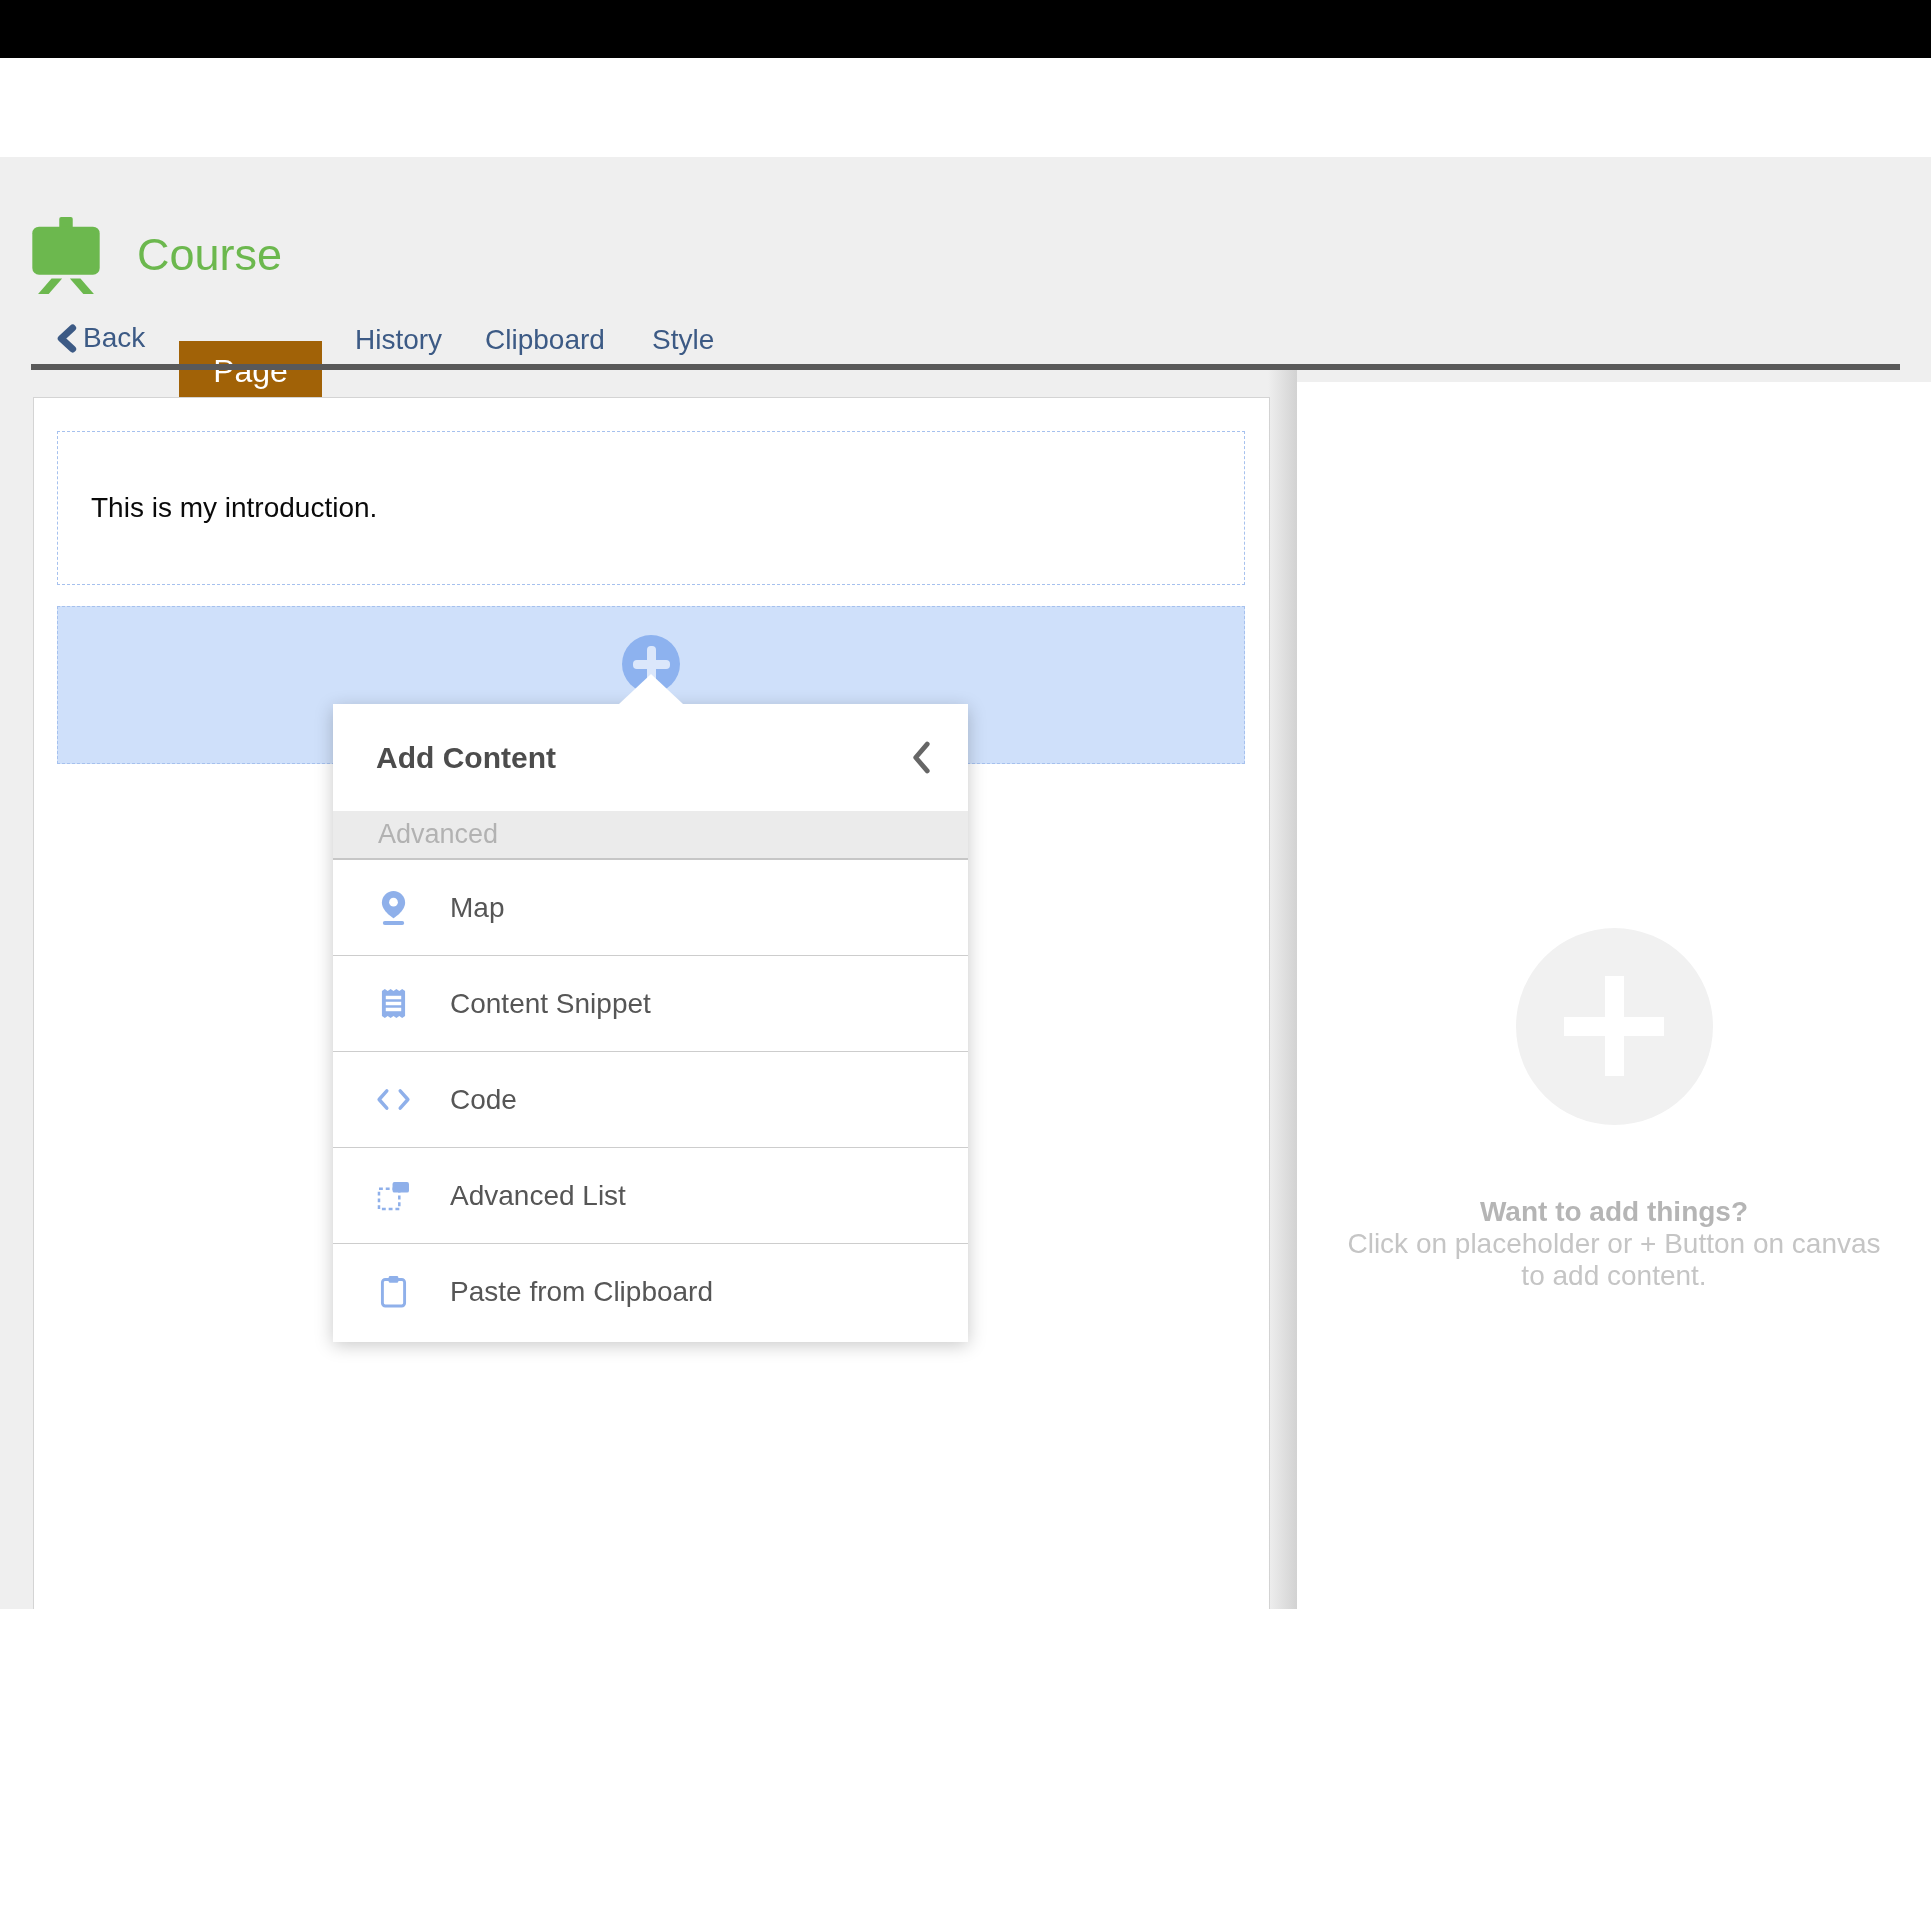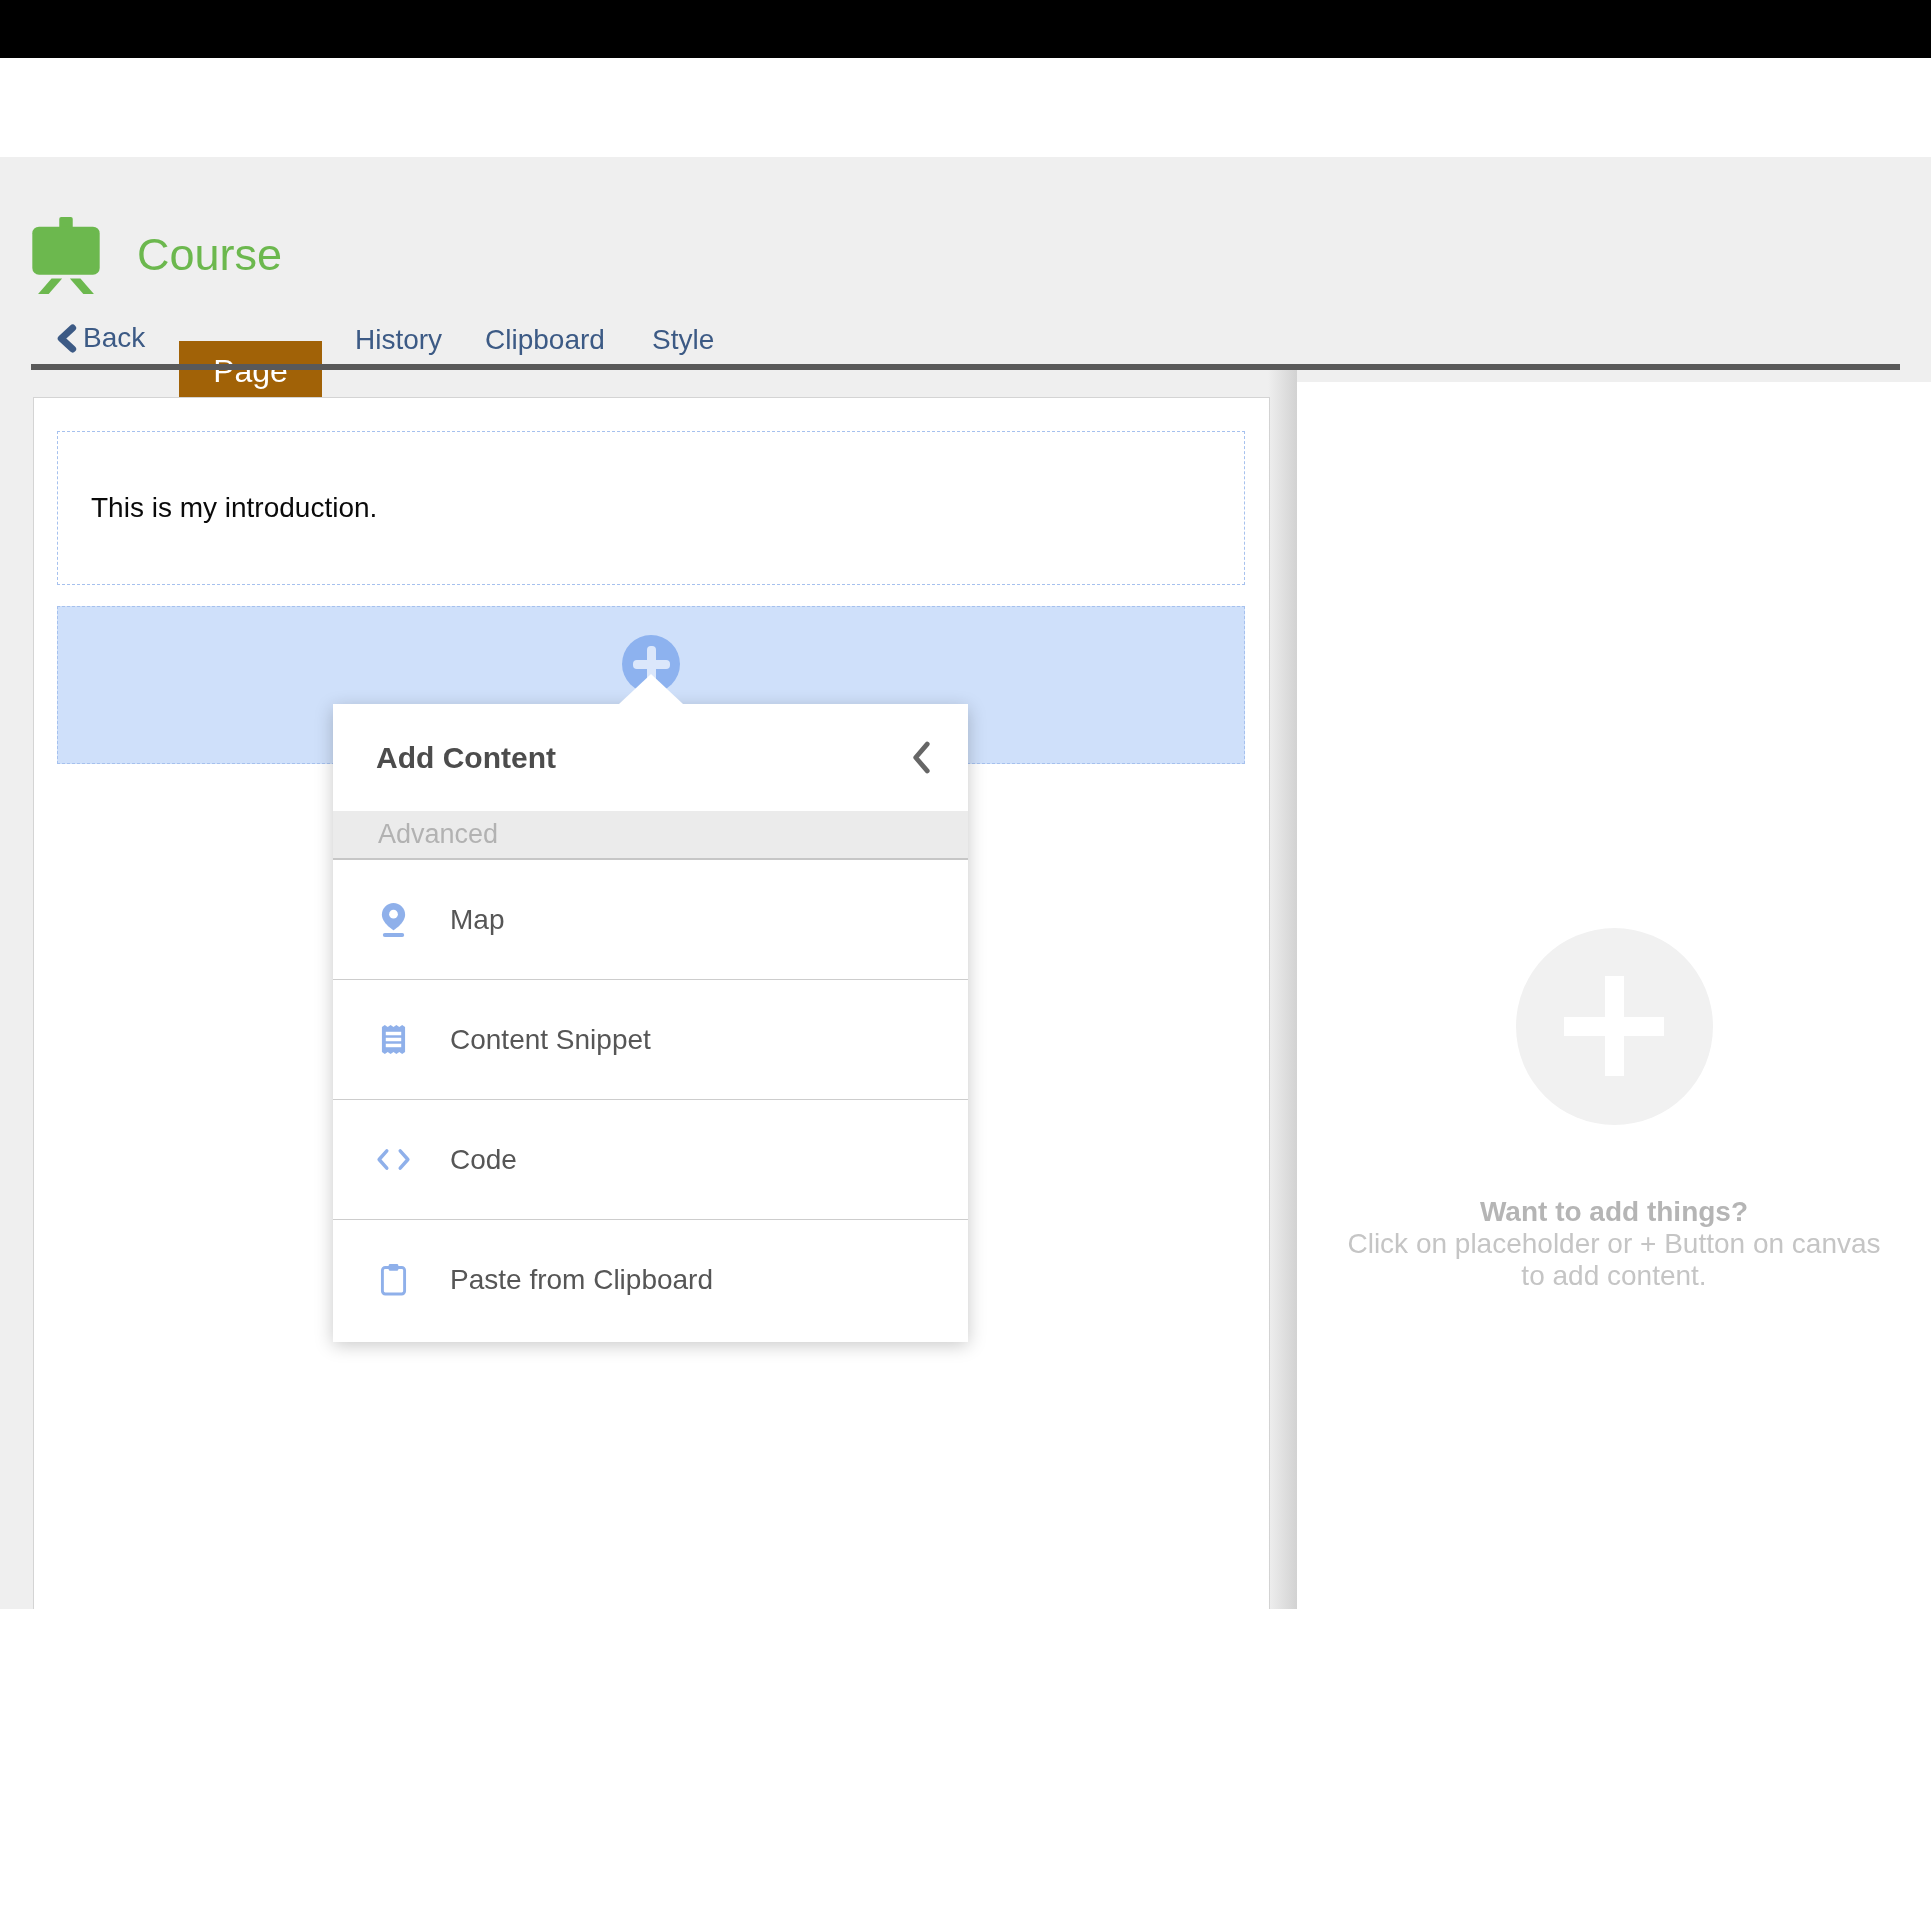--- a/index.html
+++ b/index.html
@@ -157,20 +157,29 @@
       <div class="popup-item">
         <span class="item-icon">
           <svg width="35" height="23" viewBox="0 0 36 24">
             <polyline points="11,3 3,12 11,21" fill="none" stroke="#8fb0ea" stroke-width="3.6" stroke-linecap="round" stroke-linejoin="round"></polyline>
             <polyline points="25,3 33,12 25,21" fill="none" stroke="#8fb0ea" stroke-width="3.6" stroke-linecap="round" stroke-linejoin="round"></polyline>
           </svg>
         </span>
         <span class="item-label">Code</span>
       </div>
 
+      <div class="popup-item">
+        <span class="item-icon">
+          <svg width="33" height="30" viewBox="0 0 34 31">
+            <rect x="2" y="8" width="21" height="21" fill="none" stroke="#8fb0ea" stroke-width="2.6" stroke-dasharray="4 3"></rect>
+            <rect x="16" y="1" width="17" height="11" rx="2" fill="#8fb0ea"></rect>
+          </svg>
+        </span>
+        <span class="item-label">Advanced List</span>
+      </div>
 
       <div class="popup-item">
         <span class="item-icon">
           <svg width="27" height="33" viewBox="0 0 28 34">
             <rect x="2.5" y="4.5" width="23" height="27.5" rx="3" fill="none" stroke="#8fb0ea" stroke-width="3"></rect>
             <rect x="9" y="1" width="10" height="7" rx="1.5" fill="#8fb0ea"></rect>
           </svg>
         </span>
         <span class="item-label">Paste from Clipboard</span>
       </div>

